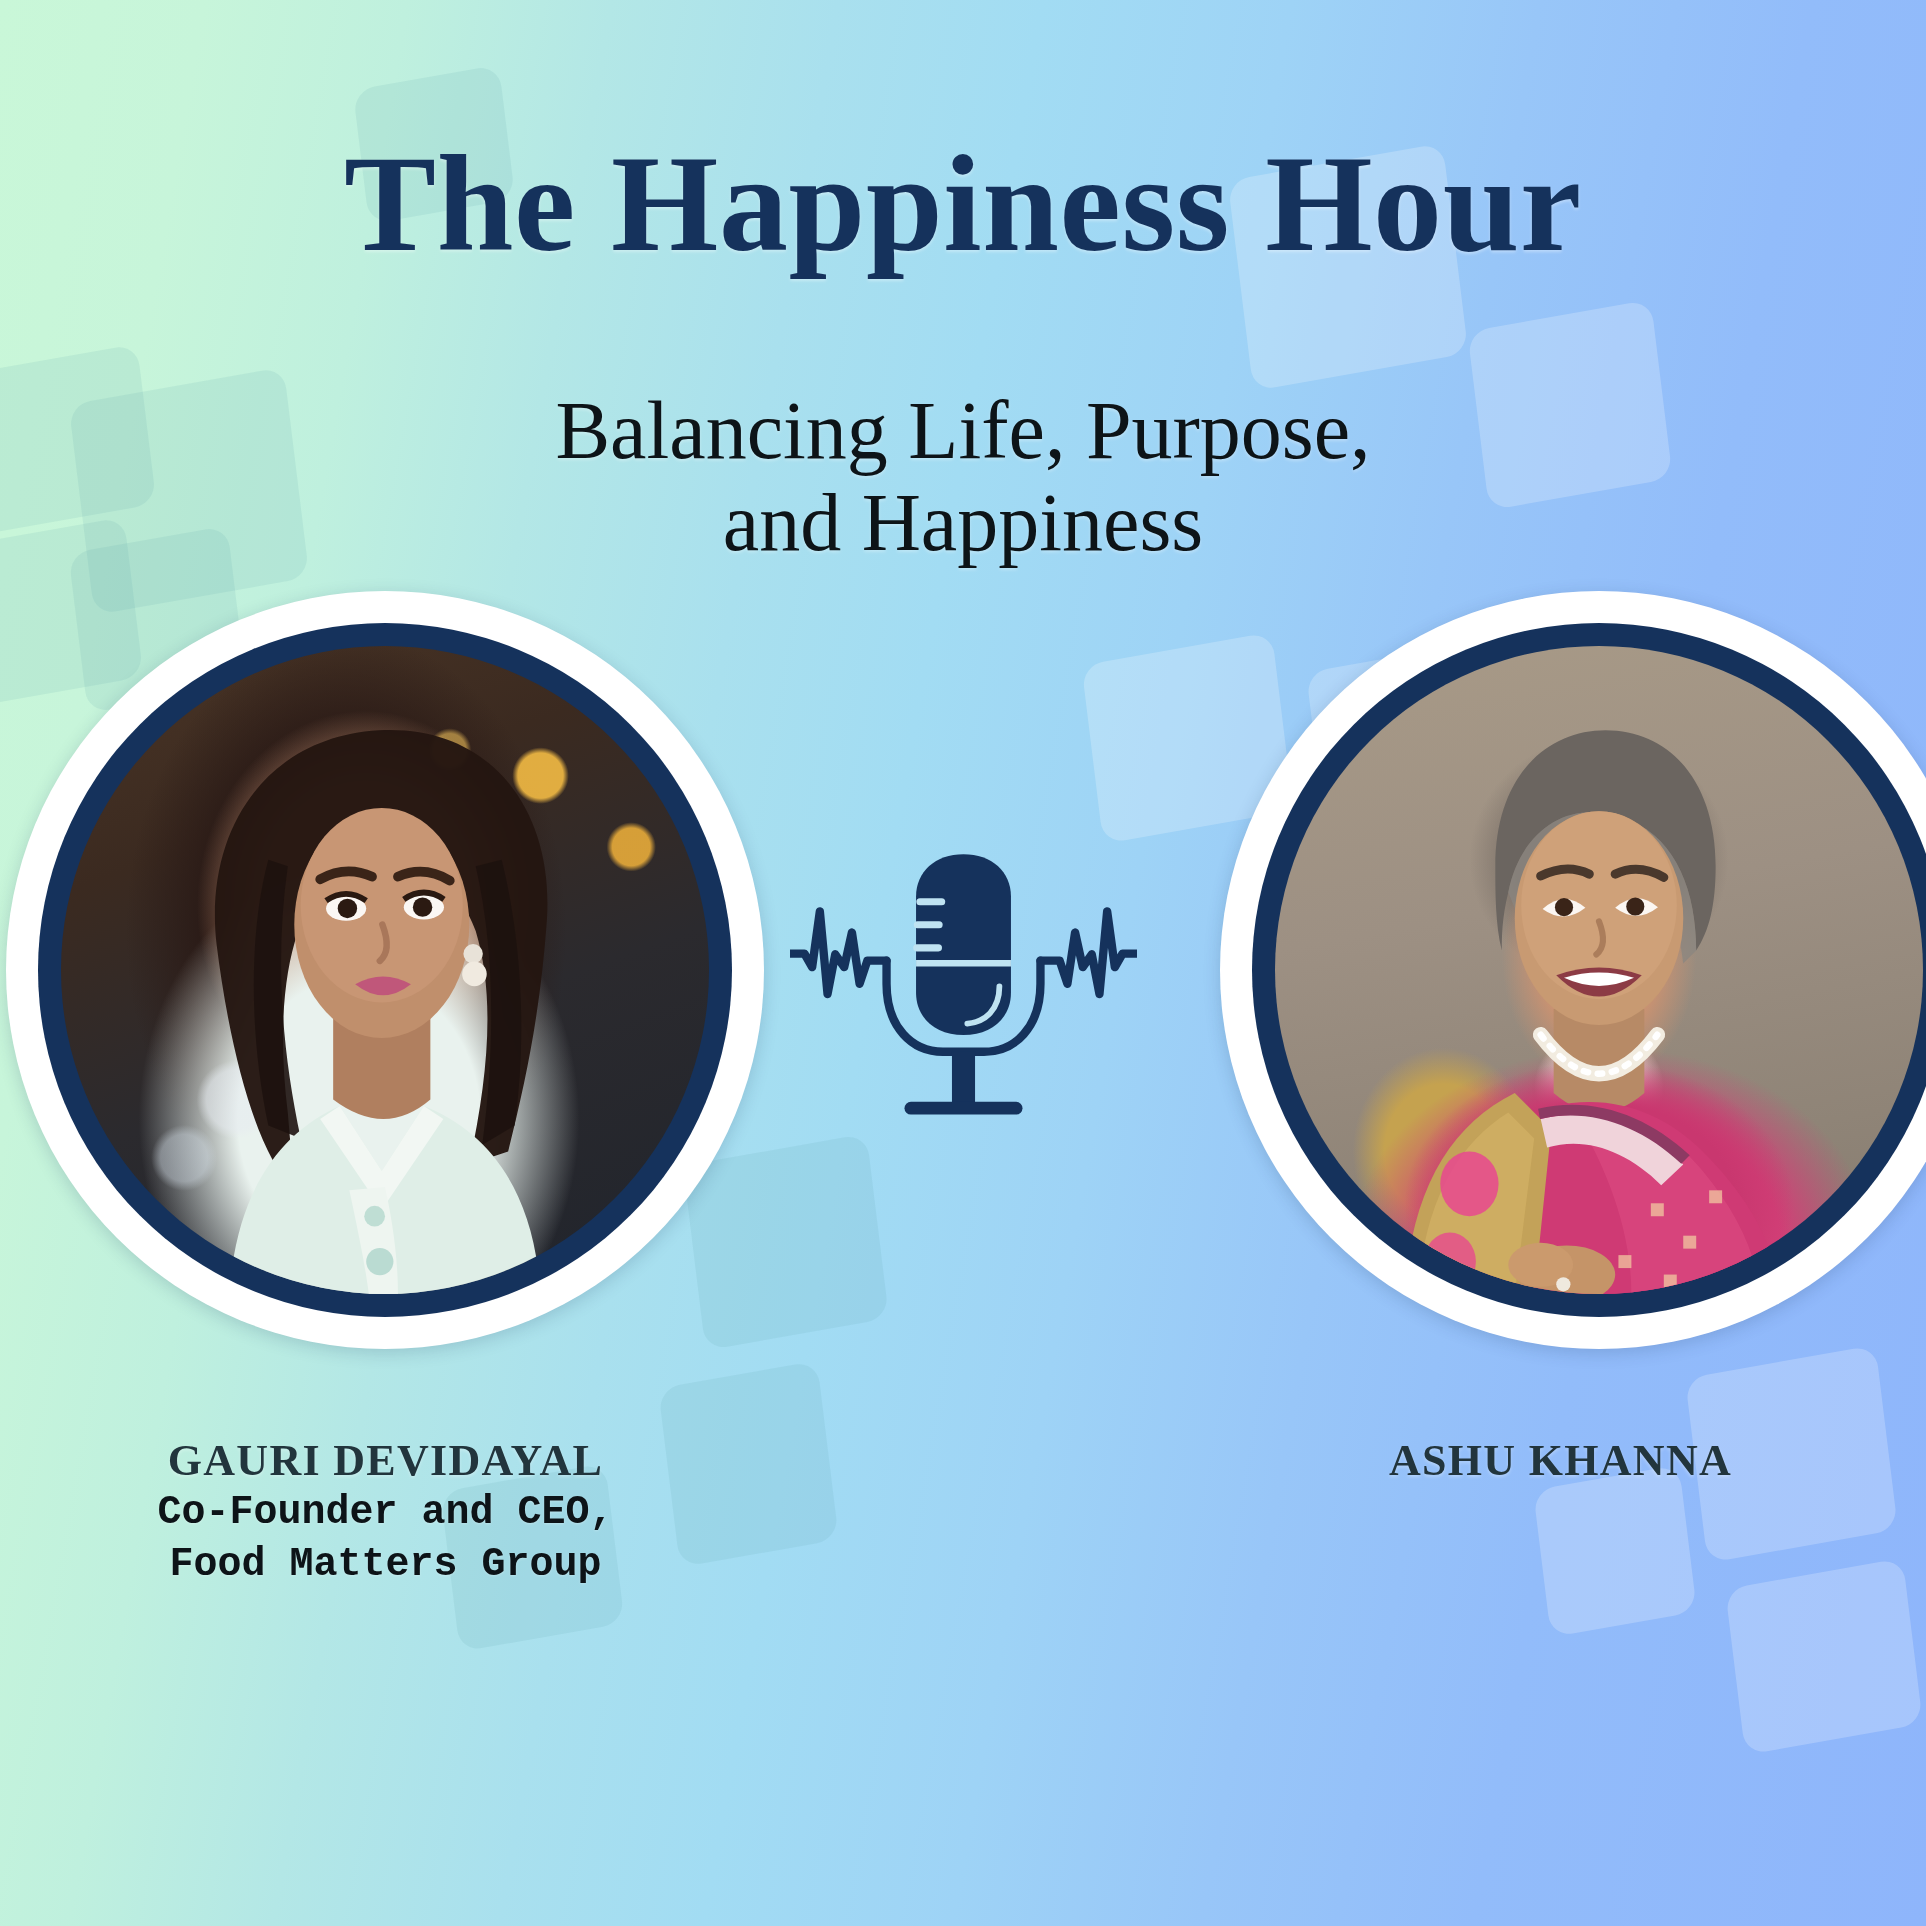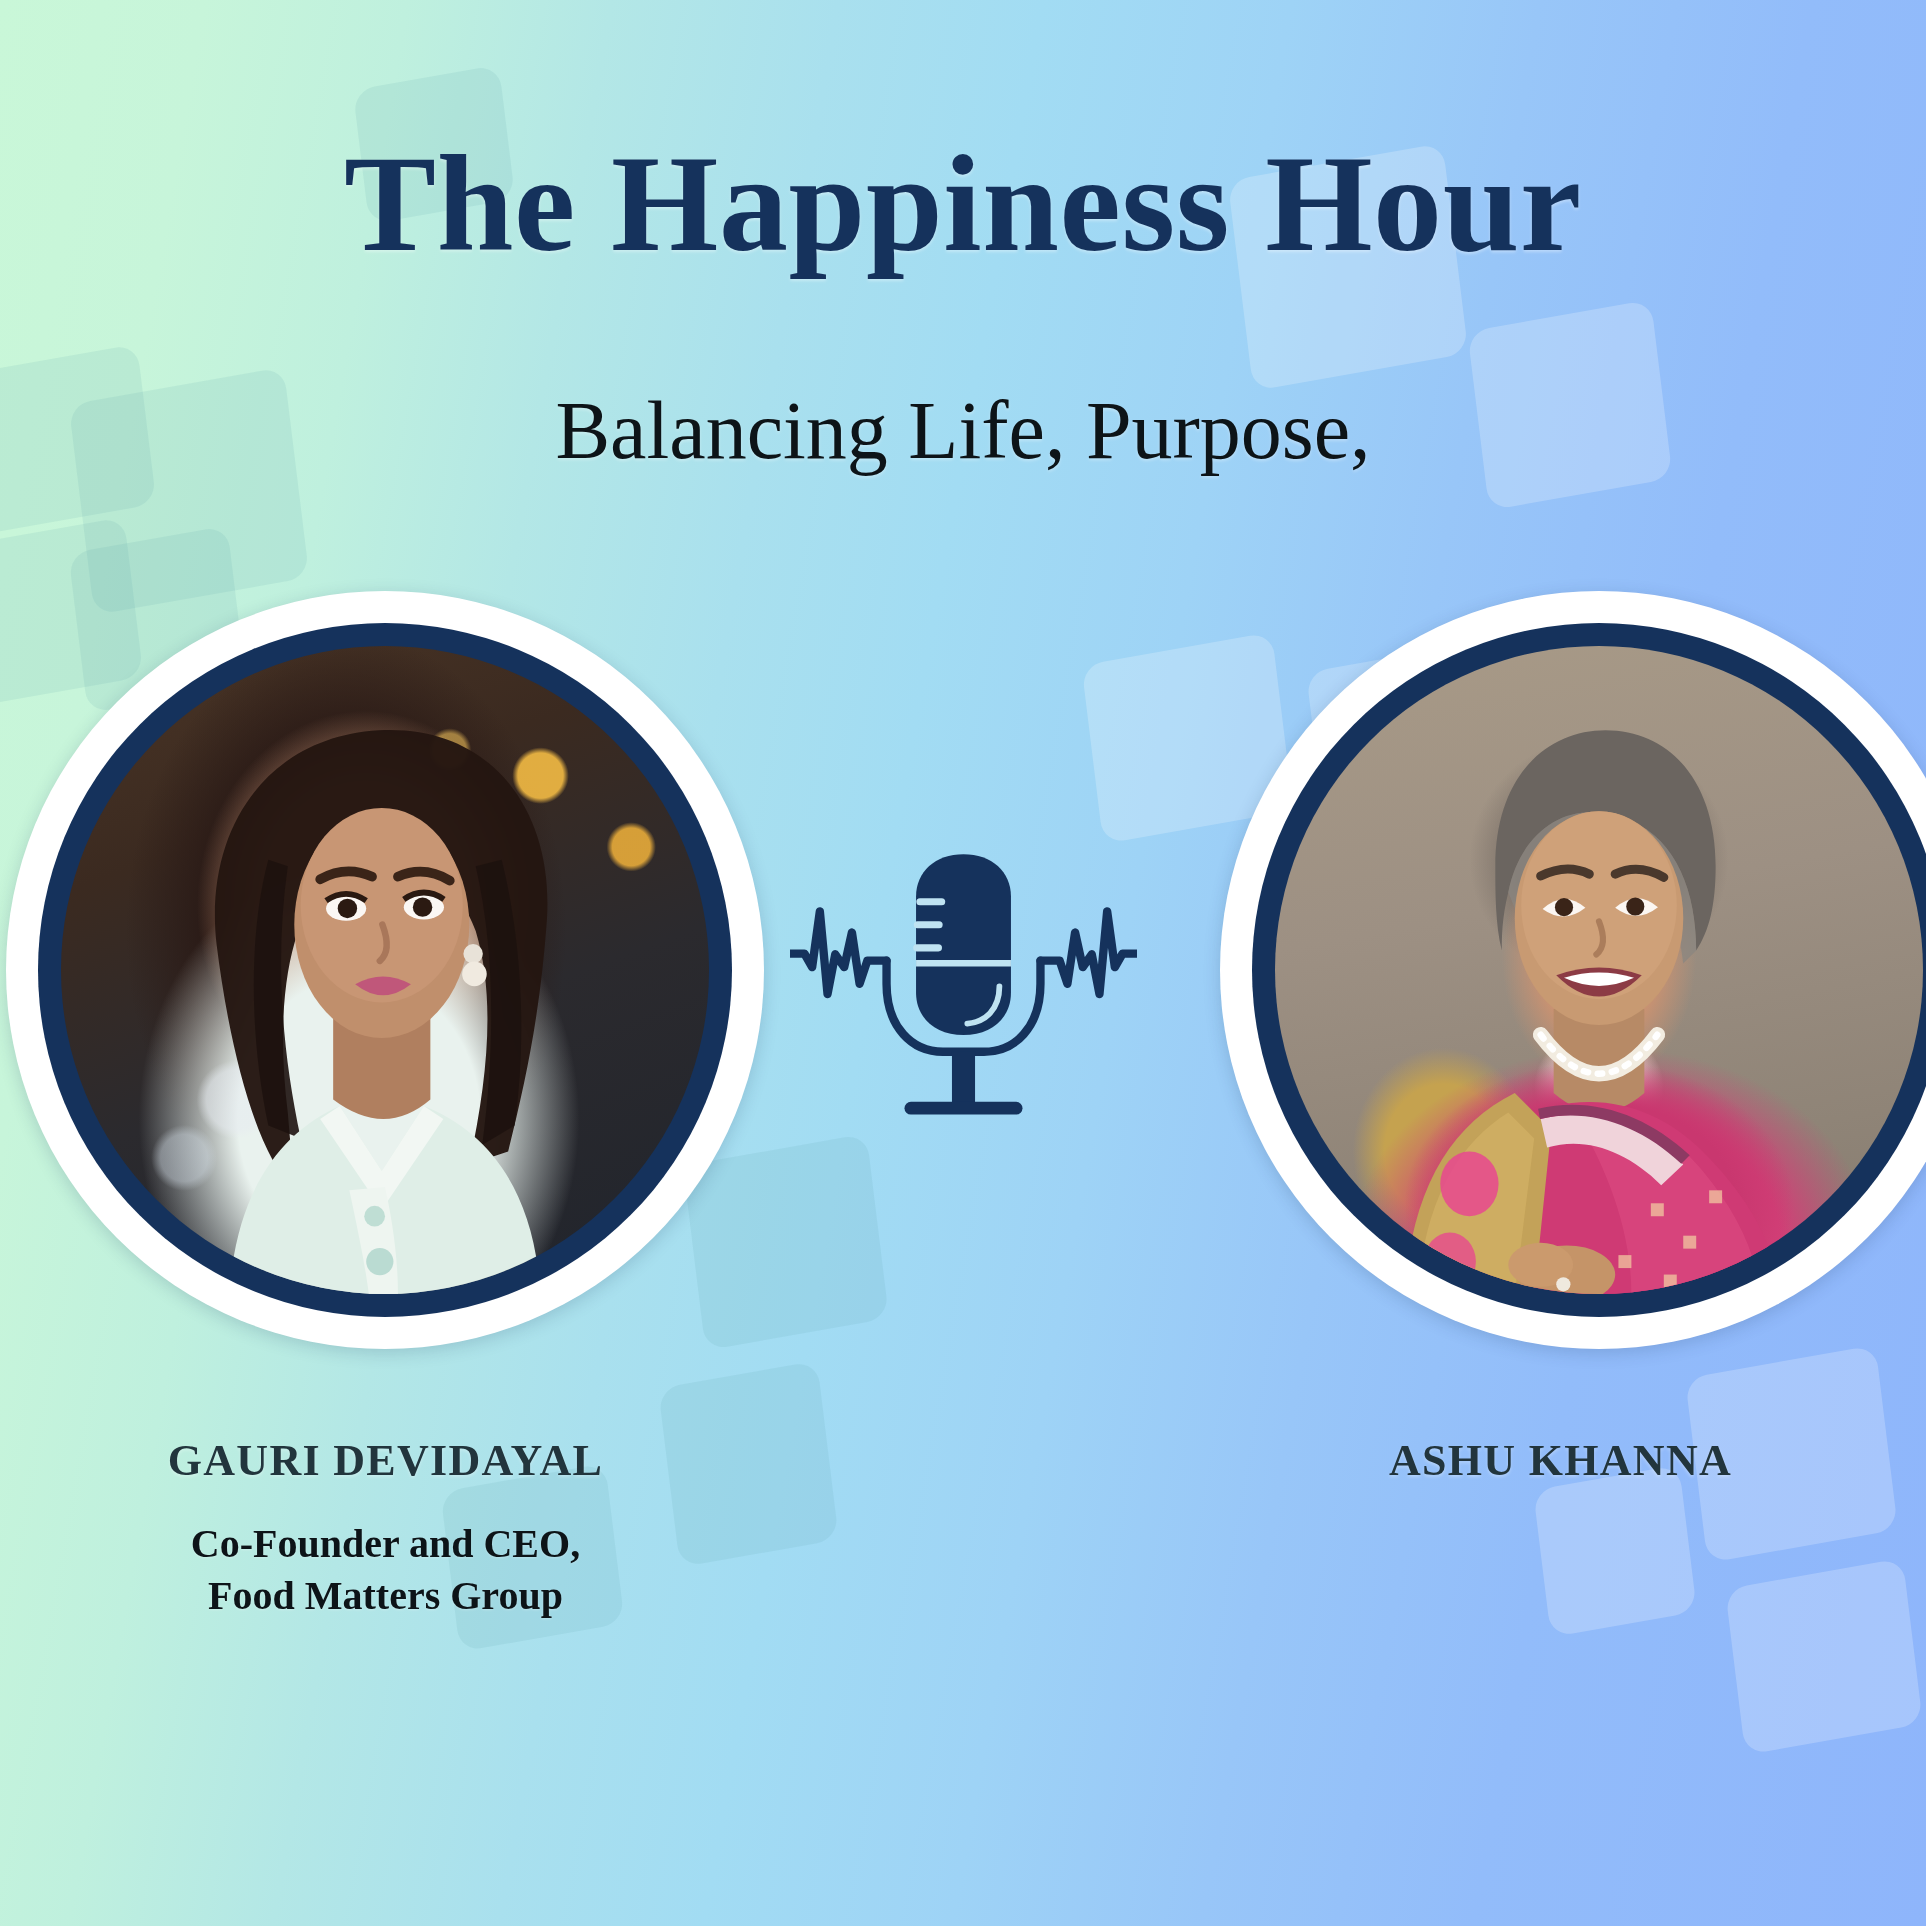--- a/index.html
+++ b/index.html
@@ -66,23 +66,23 @@
 
   
   #mic{position:absolute;left:790px;top:835px;width:347px;height:295px;}
 
   
   .caption{position:absolute;text-align:center;}
   .sp-name{font-size:44px;font-weight:700;letter-spacing:1.3px;
            color:#22353d;line-height:1.05;
            font-family:"Liberation Serif", serif;
            text-shadow:0 1.9px 3.2px rgba(255,255,255,0.30);}
-  .sp-role{margin-top:34px;font-size:40px;font-weight:700;
+  .sp-role{margin-top:3px;font-size:40px;font-weight:700;
            color:#0d1418;line-height:1.3;
-           font-family:Liberation Serif, serif;
+           font-family:Liberation Mono, monospace;
            text-shadow:0 1.3px 2.6px rgba(255,255,255,0.28);}
   .sp-role .l2{display:block;}
 </style>
 </head>
 <body>
 
 <div id="poster">
 
   <div class="deco d-teal" style="left:-45px;top:360px;width:193px;height:161px;"></div>
   <div class="deco d-teal" style="left:-58px;top:533px;width:193px;height:161px;"></div>
@@ -100,20 +100,21 @@
 
   <div class="deco d-blue" style="left:1695px;top:1361px;width:193px;height:186px;"></div>
   <div class="deco d-blue" style="left:1734px;top:1573px;width:180px;height:167px;"></div>
   <div class="deco d-blue" style="left:1541px;top:1477px;width:148px;height:148px;"></div>
   <div class="deco d-teal" style="left:360px;top:77px;width:148px;height:135px;"></div>
 
   <div id="title">The Happiness Hour</div>
 
   <div id="subtitle">
     <span>Balancing Life, Purpose,</span>
+    <span class="l2">and Happiness</span>
   </div>
 
   <div class="portrait-wrap" style="left:6.4px;top:591px;">
     <div class="ring-white"></div>
     <div class="ring-navy"></div>
     <div class="photo ph-gauri">
       <svg viewBox="0 0 100 100" preserveAspectRatio="none" style="position:absolute;inset:0;width:100%;height:100%;">
 
         <path d="M24 46 C22 28 32 14 49 13 C66 12 76 25 75 42 C74 56 72 66 69 78 L63 80 C66 66 67 54 64 44 C60 33 50 30 42 36 C35 41 33 56 35 72 L36 84 C30 78 26 62 24 46Z" fill="#241611" opacity="0.97"></path>
 

